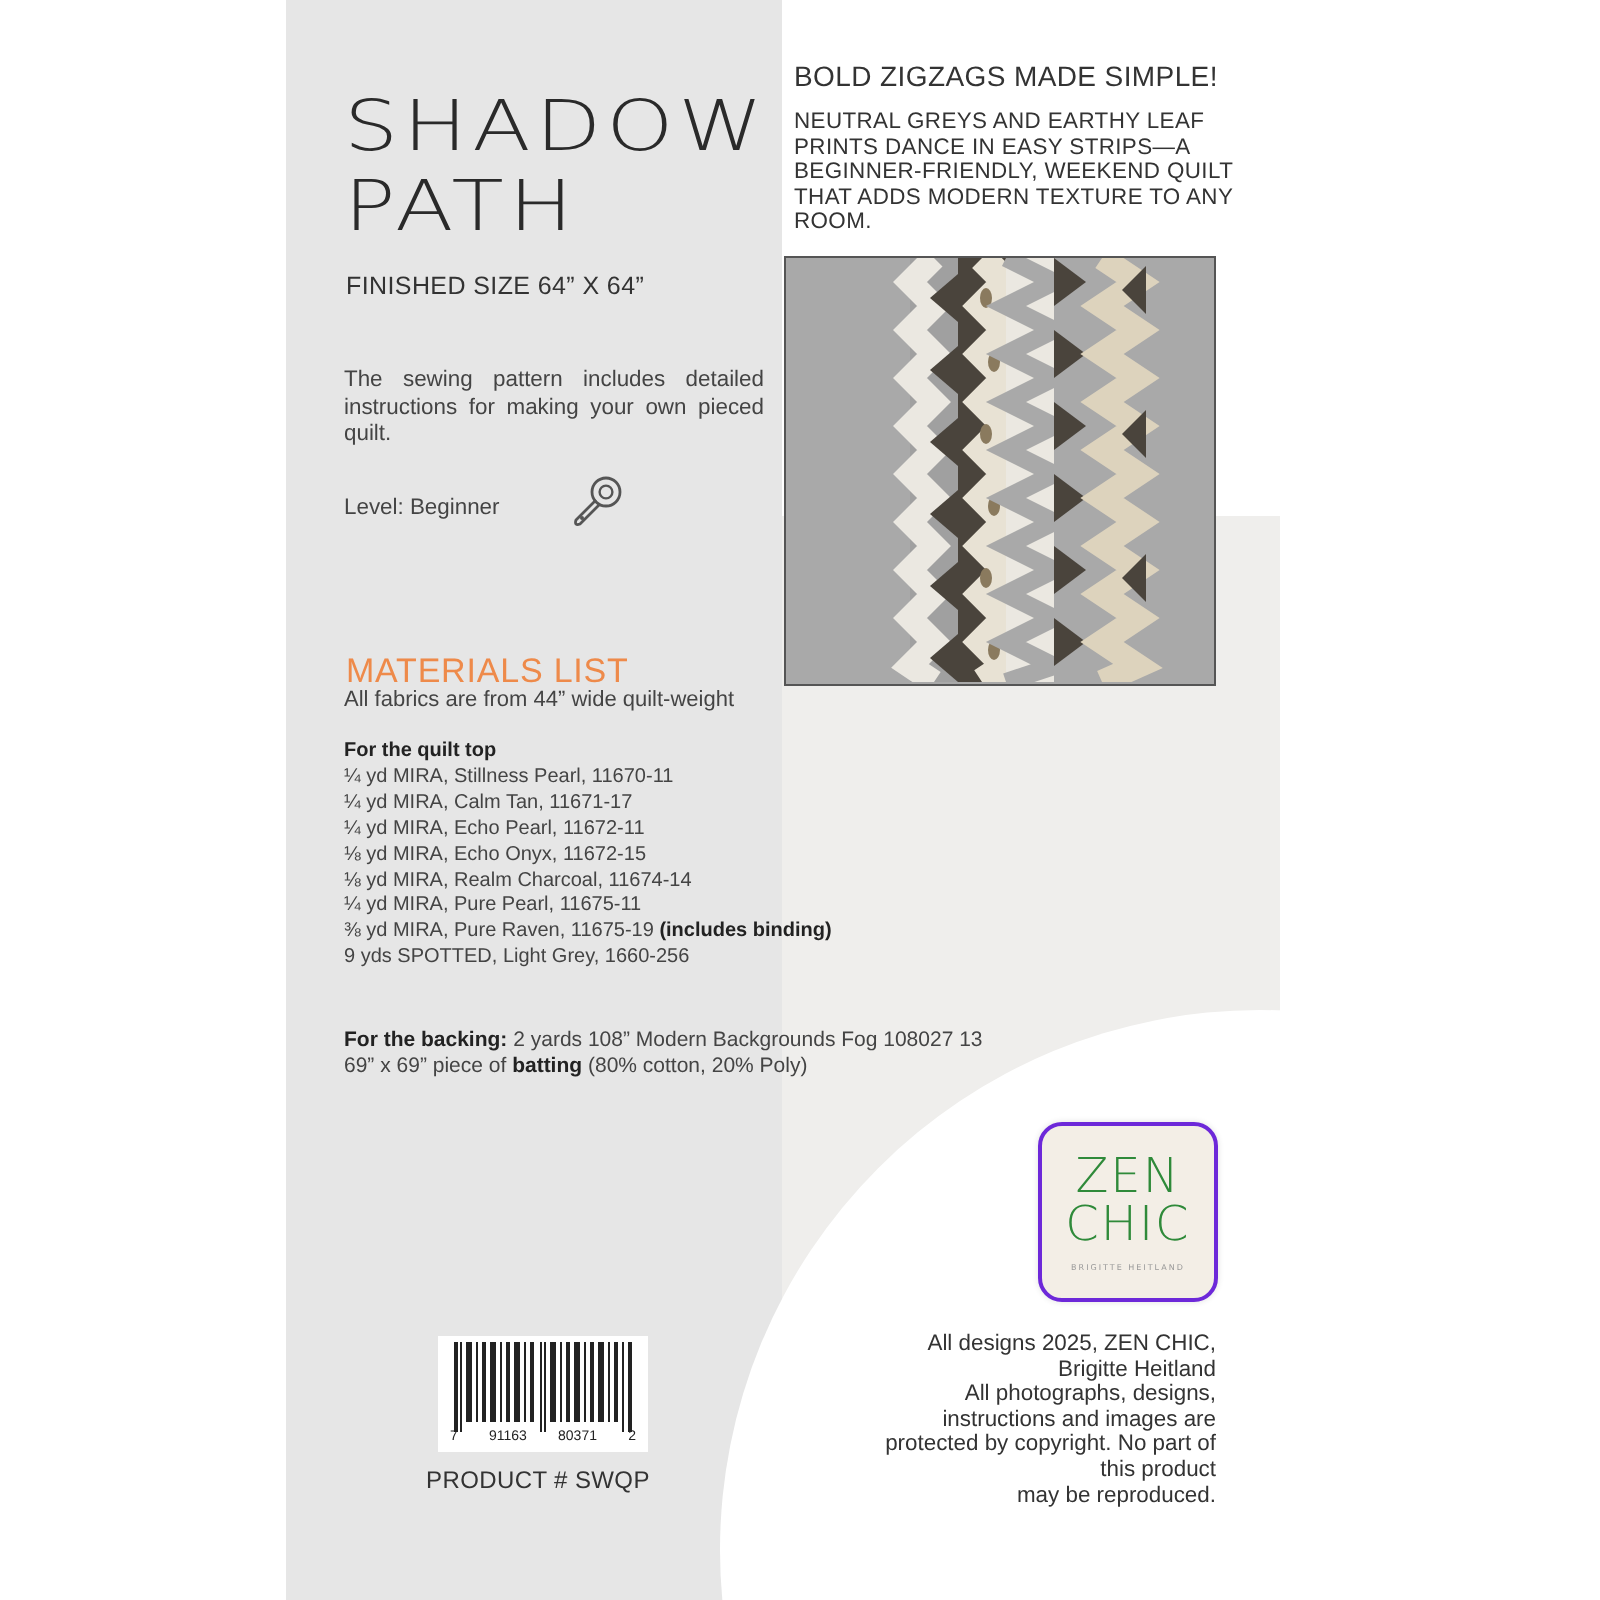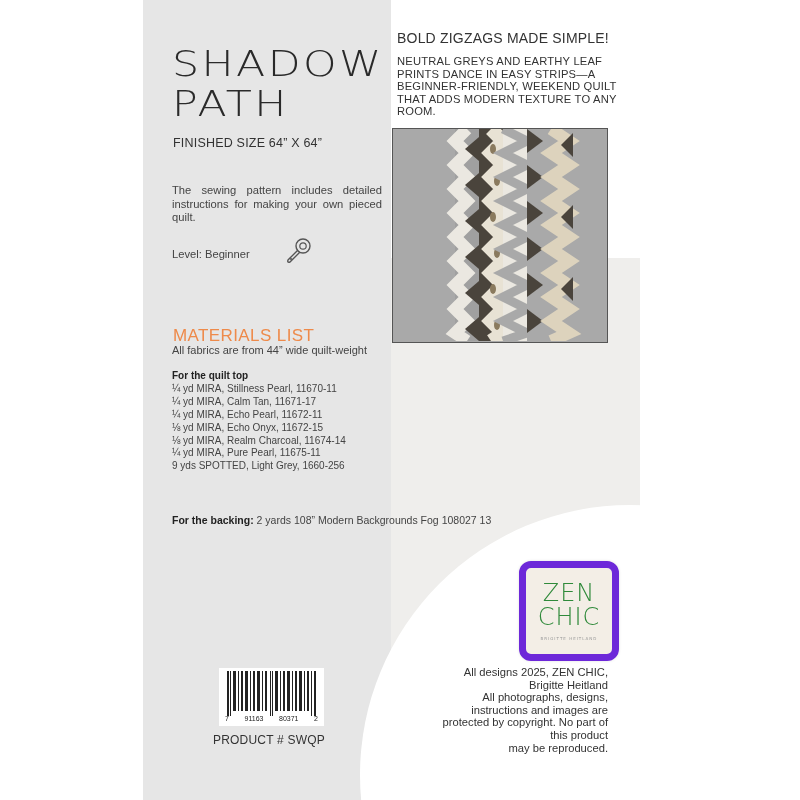--- a/index.html
+++ b/index.html
@@ -24,21 +24,21 @@
   .mat-list .hd { font-weight:bold; color:#222; }
   .mat-list b { color:#222; }
   .backing { position:absolute; left:172px; top:514px; font-family:"Liberation Sans", sans-serif; font-size:10.5px; line-height:12.9px; color:#444; }
   .backing b { color:#222; }
 
   .tagline { position:absolute; left:397px; top:30px; font-family:Liberation Sans, sans-serif; font-size:14px; color:#333; letter-spacing:0.2px;text-align:right; }
   .blurb { position:absolute; left:397px; top:55px; width:240px; font-family:"Liberation Sans", sans-serif; font-size:11.2px; line-height:12.6px; color:#333; letter-spacing:0.2px; }
 
   .quilt { position:absolute; left:392px; top:128px; width:216px; height:215px; border:1.5px solid #555; box-sizing:border-box; background:#a9a9a9; overflow:hidden; }
 
-  .logo { position:absolute; left:519px; top:561px; width:86px; height:86px; border-radius:12px; background:#f3eee6; border:7px solid #6d28d9;
+  .logo { position:absolute; left:519px; top:561px; width:86px; height:86px; border-radius:12px; background:#f3eee6; border:2px solid #6d28d9;
           box-shadow:0 0 3px rgba(0,0,0,0.12); }
   .logo-text { position:absolute; left:0; width:86px; text-align:center; font-family:"DejaVu Sans", sans-serif; font-weight:200; color:#2f8a3a;
                font-size:24px; letter-spacing:1px; line-height:22px; }
   .logo-sub { position:absolute; left:0; top:68px; width:86px; text-align:center; font-size:4px; letter-spacing:1px; color:#999; }
 
   .copyright { position:absolute; left:420px; top:666px; width:188px; text-align:right; font-family:Liberation Sans, sans-serif; font-size:11.2px;
                line-height:12.6px; color:#333; }
 
   .barcode { position:absolute; left:219px; top:668px; width:105px; height:58px; background:#fff; }
   .barcode-nums { position:absolute; left:0; top:47px; width:105px; font-family:"Liberation Sans", sans-serif; font-size:7px; color:#222;
@@ -125,25 +125,27 @@
 <div class="mat-sub">All fabrics are from 44” wide quilt-weight</div>
 
 <div class="mat-list">
   <div class="hd">For the quilt top</div>
   <div>¼ yd MIRA, Stillness Pearl, 11670-11</div>
   <div>¼ yd MIRA, Calm Tan, 11671-17</div>
   <div>¼ yd MIRA, Echo Pearl, 11672-11</div>
   <div>⅛ yd MIRA, Echo Onyx, 11672-15</div>
   <div>⅛ yd MIRA, Realm Charcoal, 11674-14</div>
   <div>¼ yd MIRA, Pure Pearl, 11675-11</div>
+  <div><span>⅜ yd MIRA, Pure Raven, 11675-19</span> <b>(includes binding)</b></div>
   <div>9 yds SPOTTED, Light Grey, 1660-256</div>
 </div>
 
 <div class="backing">
   <div><b>For the backing:</b> <span>2 yards 108” Modern Backgrounds Fog 108027 13</span></div>
+  <div><span>69” x 69” piece of</span> <b>batting</b> <span>(80% cotton, 20% Poly)</span></div>
 </div>
 
 <div class="logo">
   <div class="logo-text" style="top:14px;">ZEN</div>
   <div class="logo-text" style="top:38px;">CHIC</div>
   <div class="logo-sub">BRIGITTE HEITLAND</div>
 </div>
 
 <div class="copyright">
   <div>All designs 2025, ZEN CHIC,</div>

